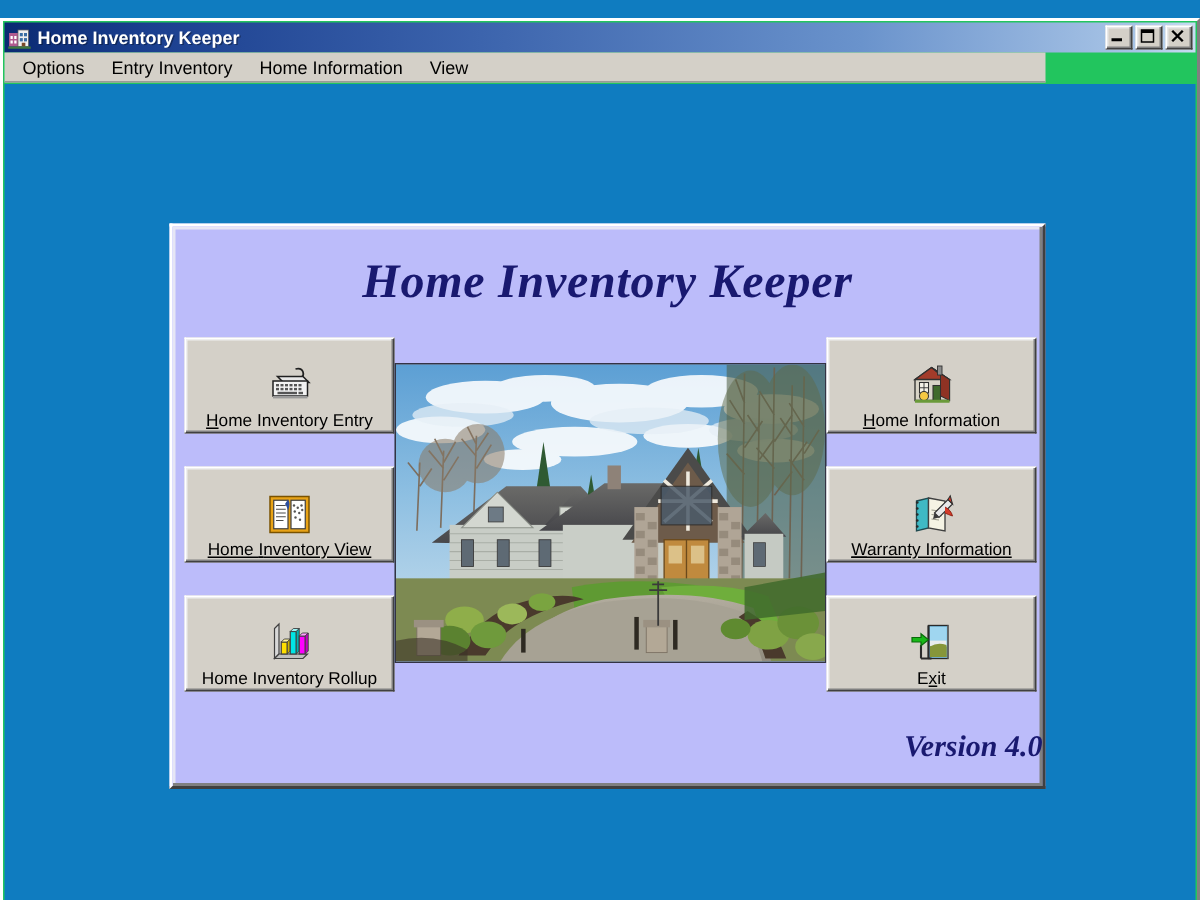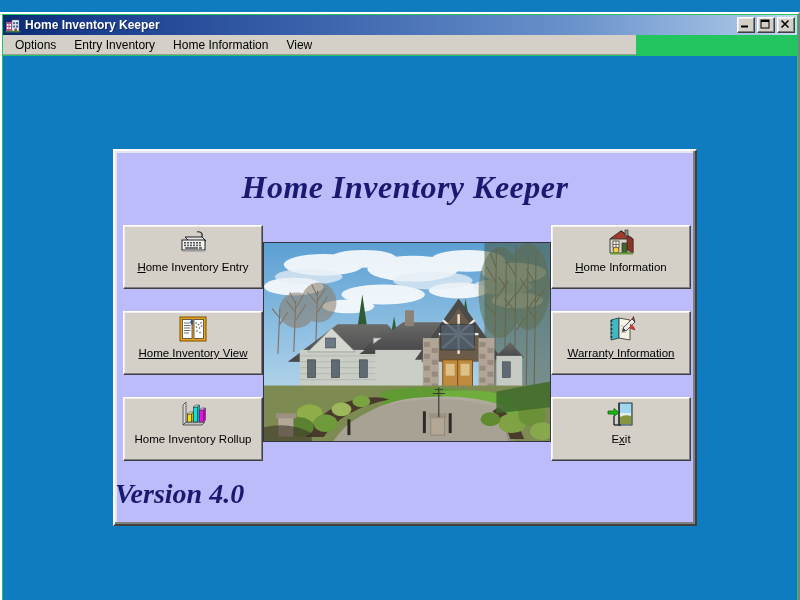--- a/index.html
+++ b/index.html
@@ -69,21 +69,21 @@
     position: relative;
     flex: 0 0 auto;
     cursor: default;
   }
   .win-btn svg { position:absolute; left:0; top:0; }
 
   
   #menu-bar {
     position: absolute;
     left: 1px; top: 21px;
-    width: 633px;
+    width: 694px;
     height: 20px;
     background: #d4d0c8;
     border-bottom: 1px solid #9a9a9a;
     display: flex;
     align-items: center;
     box-sizing: border-box;
   }
   .menu-item {
     font-size: 12px;
     color: #000000;
@@ -132,44 +132,44 @@
     font-weight: bold;
     font-size: 32px;
     color: #191970;
     letter-spacing: 0.5px;
   }
 
   #version-label {
     position: absolute;
     left: 0; bottom: 14px;
     width: 100%;
-    text-align: left;
+    text-align: right;
     font-family: "Liberation Serif", serif;
     font-style: italic;
     font-weight: bold;
-    font-size: 28px;
+    font-size: 20px;
     color: #191970;
   }
 
   
   .app-button {
     position: absolute;
     width: 140px;
     height: 64px;
     background: #d4d0c8;
     border: 1px solid;
     border-top-color: #ffffff;
     border-left-color: #ffffff;
     border-right-color: #404040;
     border-bottom-color: #404040;
     box-shadow: inset -1px -1px 0 #808080, inset 1px 1px 0 #efefef;
     display: flex;
     flex-direction: column;
     align-items: center;
-    justify-content: flex-start;
+    justify-content: flex-end;
     cursor: default;
     box-sizing: border-box;
     padding-top: 2px;
   }
   .btn-icon {
     width: 32px; height: 30px;
     margin-bottom: 3px;
     flex: 0 0 auto;
   }
   .btn-label {

